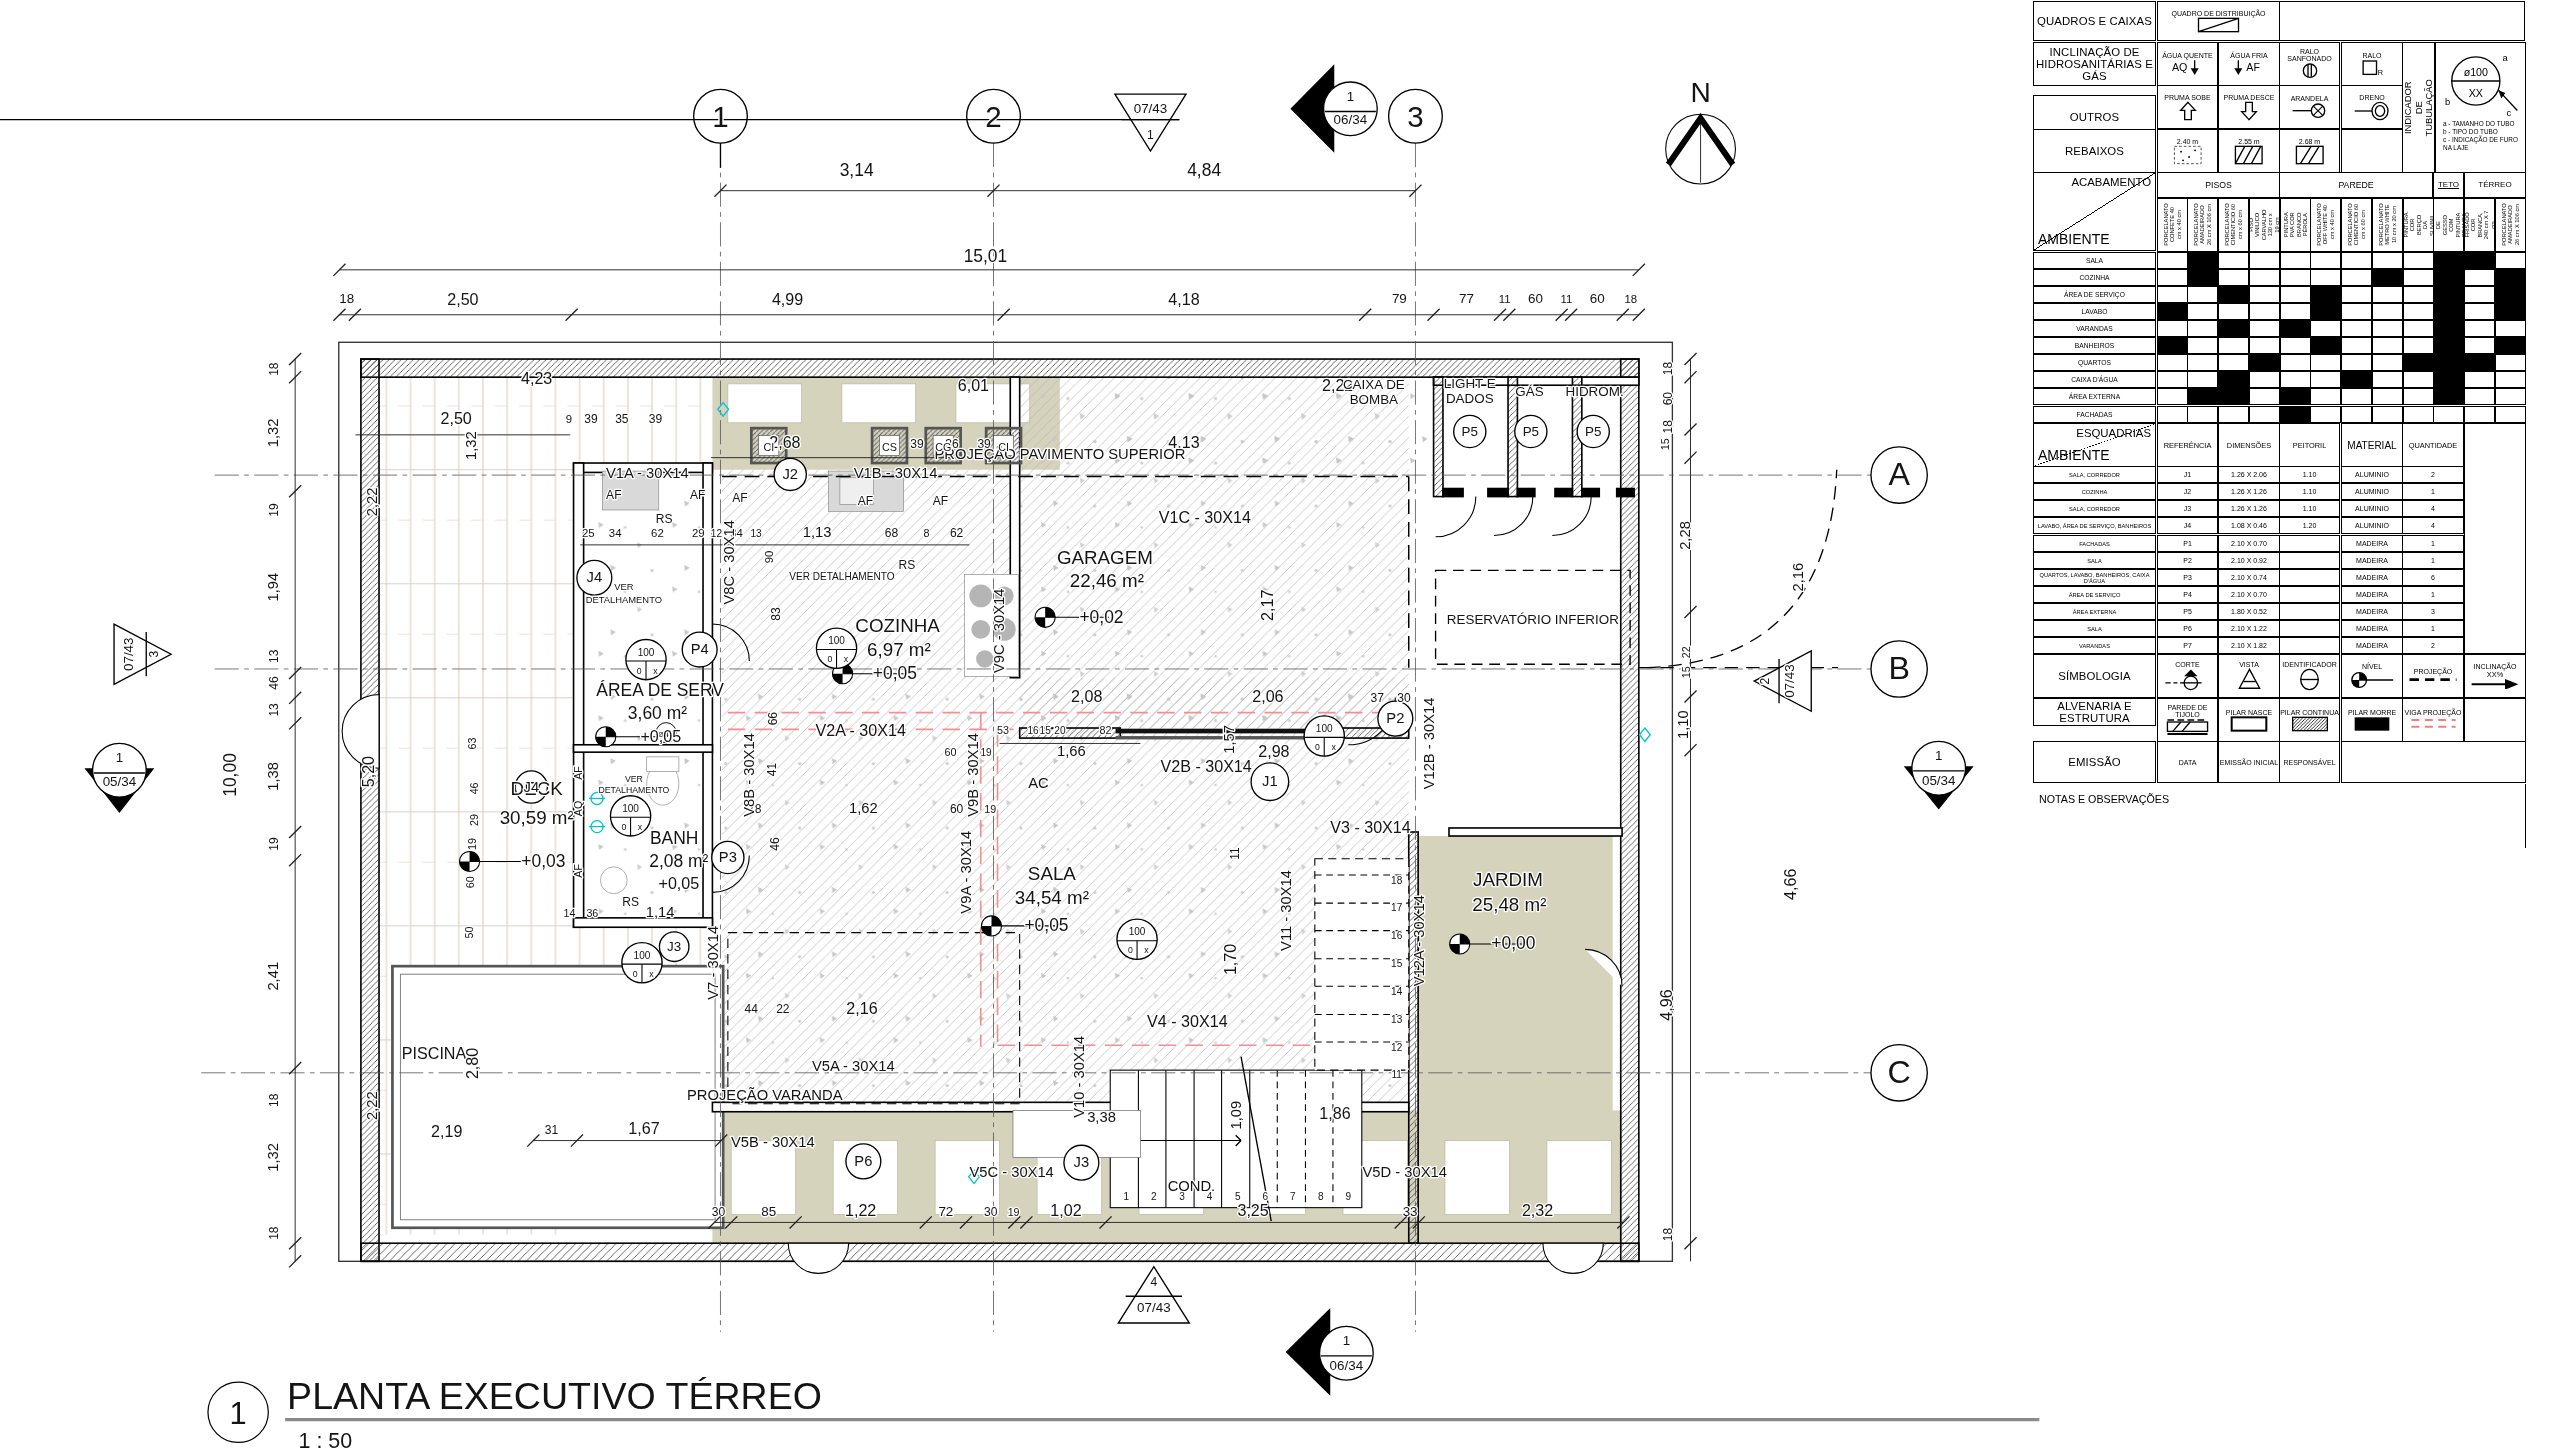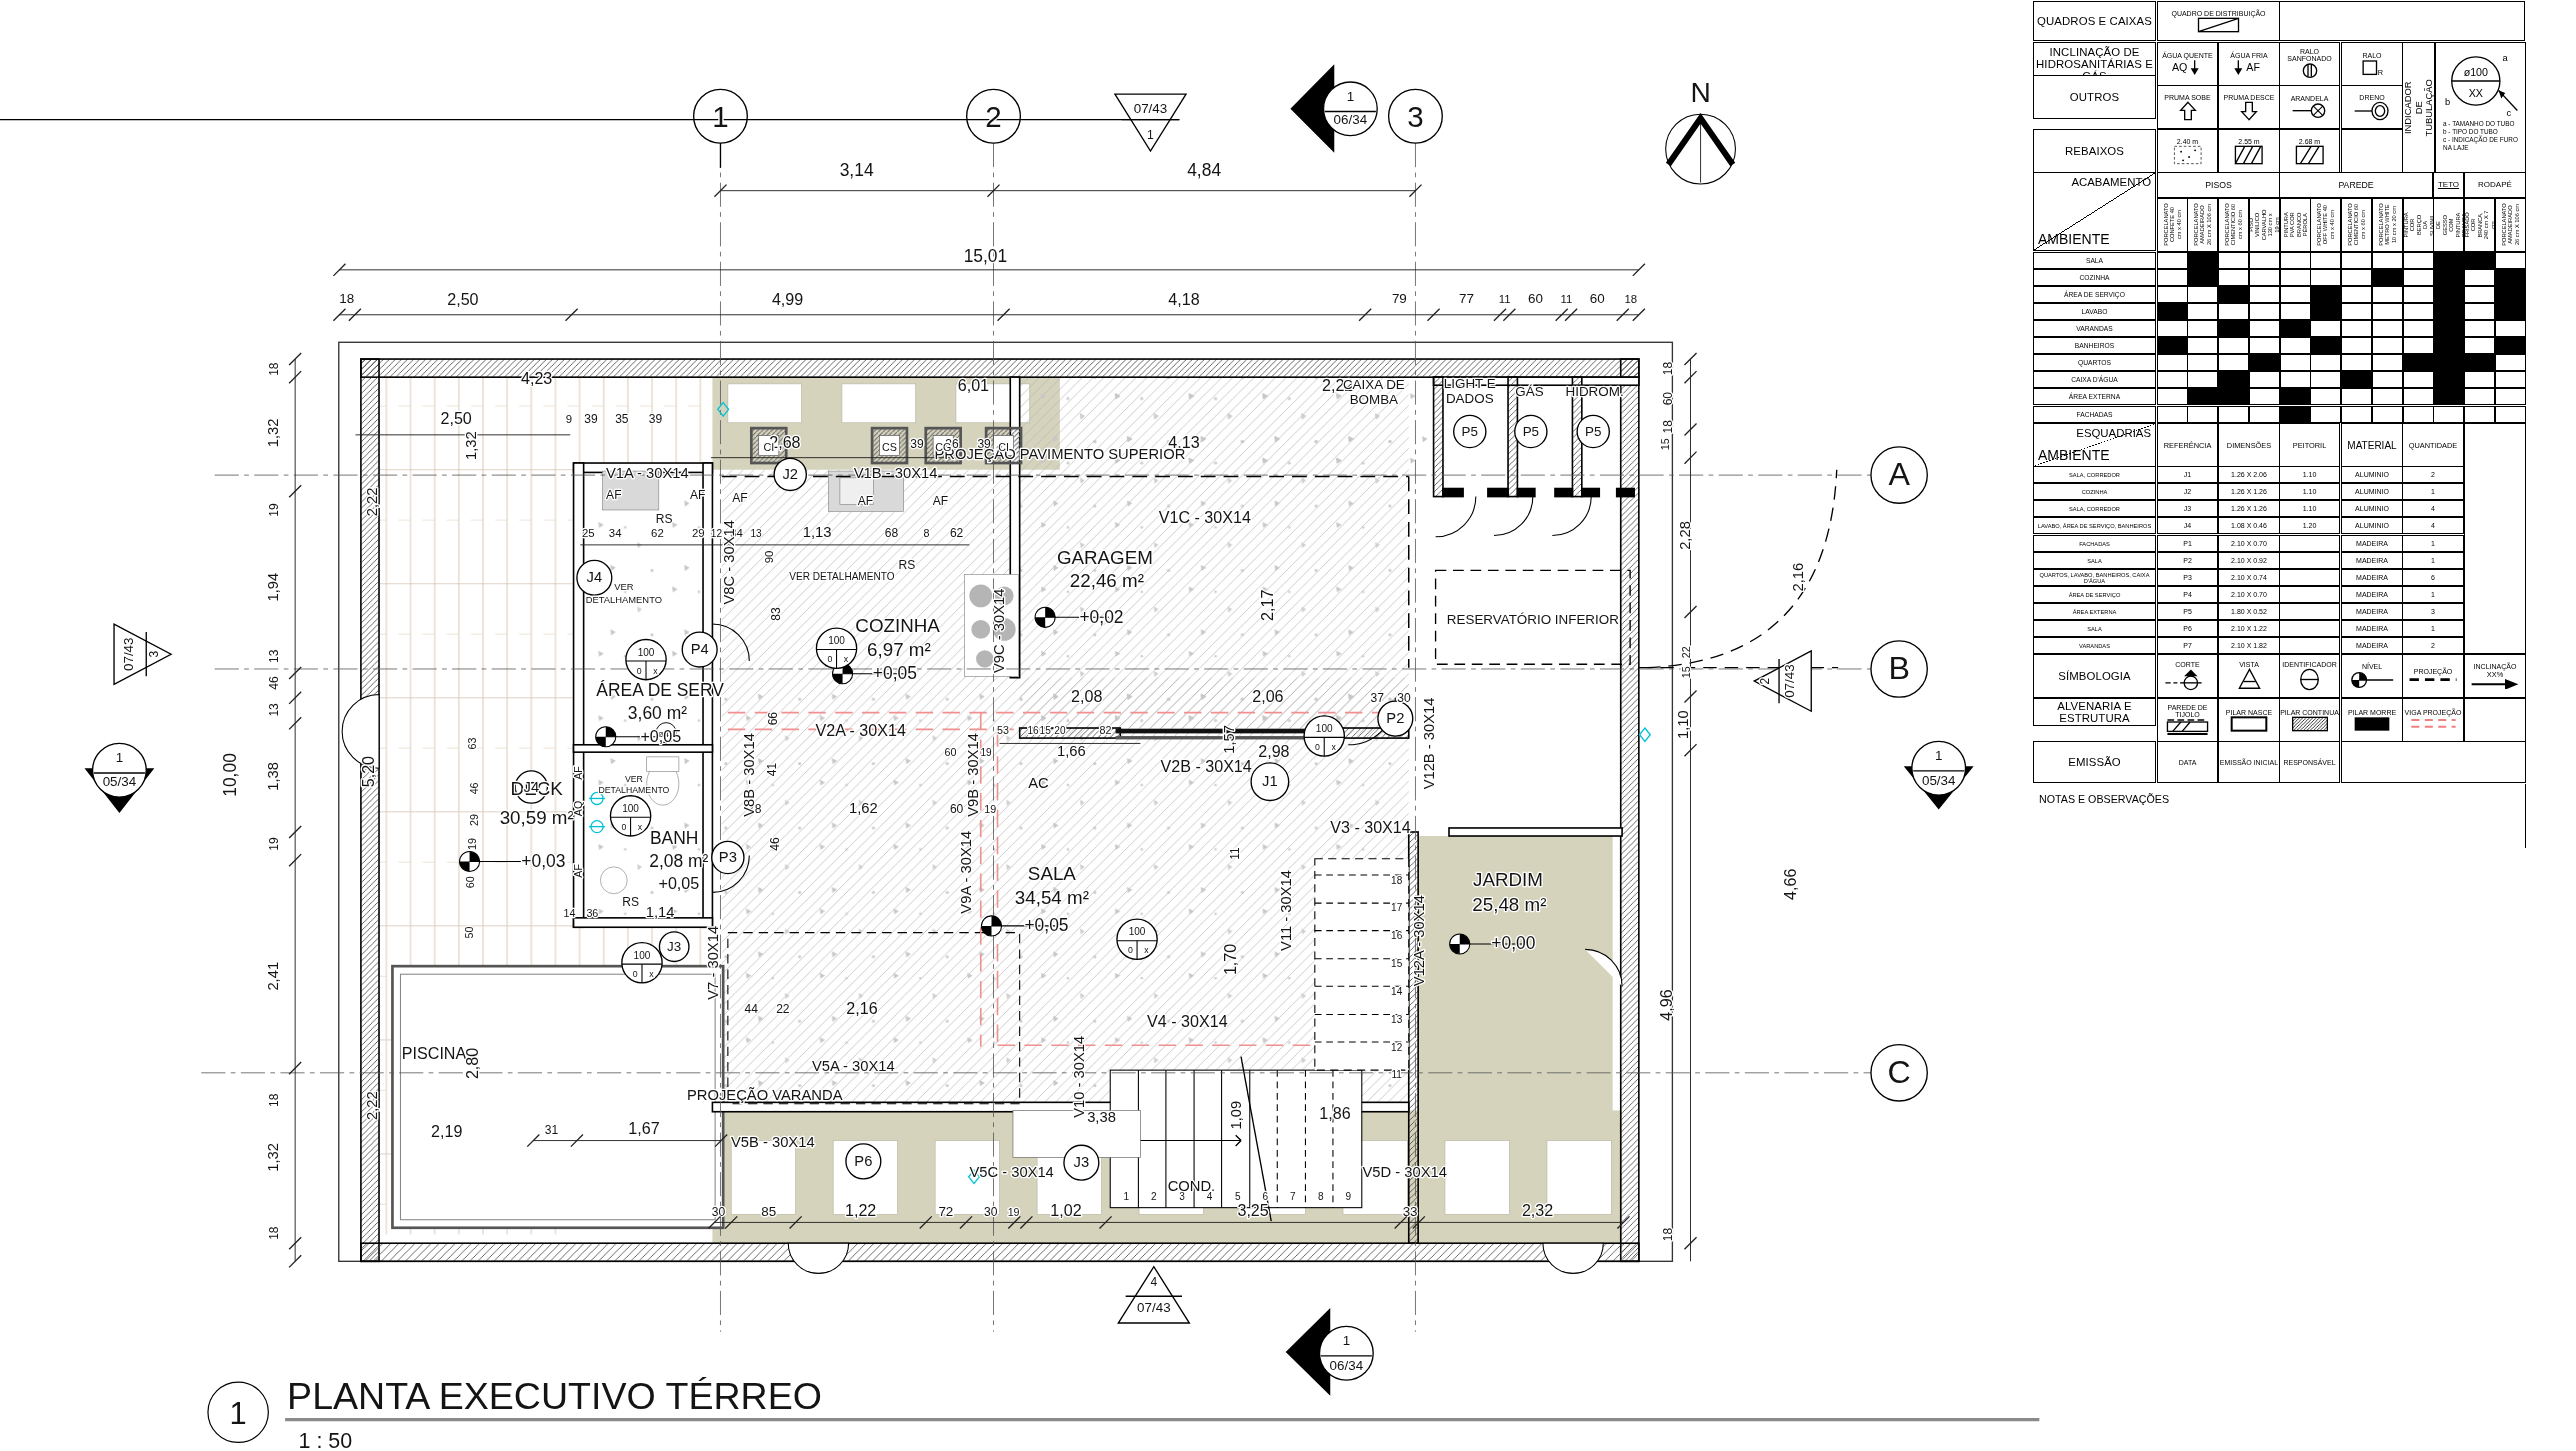--- a/index.html
+++ b/index.html
@@ -672,21 +672,21 @@
   <div class="cell col small" style="left:2157px;top:1.3px;width:123px;height:40px;">
     <span>QUADRO DE DISTRIBUIÇÃO</span>
     <svg class="sym" width="43" height="16" viewBox="0 0 64 24">
           <rect x="2" y="2" width="60" height="20" fill="none" stroke="#000" stroke-width="2"></rect>
           <line x1="2" y1="22" x2="62" y2="2" stroke="#000" stroke-width="2"></line>
         </svg>
   </div>
   <div class="cell" style="left:2279px;top:1.3px;width:246px;height:40px;"></div>
 
   <div class="cell lab" style="left:2033px;top:42px;width:123px;height:44px;">INCLINAÇÃO DE HIDROSANITÁRIAS E GÁS</div>
-  <div class="cell lab" style="left:2033px;top:75px;width:123px;height:44px;">OUTROS</div>
+  <div class="cell lab" style="left:2033px;top:95px;width:123px;height:44px;">OUTROS</div>
   <div class="cell lab" style="left:2033px;top:129px;width:123px;height:44px;">REBAIXOS</div>
 
   <div class="cell col small" style="left:2157px;top:42px;width:61px;height:44px;">
     <span>ÁGUA QUENTE</span>
     <svg class="sym" width="40" height="17.4" viewBox="0 0 60 26" style="font-size:10.5px">
           <text x="6" y="18" font-size="16">AQ</text>
           <line x1="40" y1="2" x2="40" y2="16" stroke="#000" stroke-width="2"></line>
           <path d="M34,14 L46,14 L40,24 Z" fill="#000"></path>
         </svg>
   </div>
@@ -793,21 +793,21 @@
     </div>
   </div>
 
   <div class="cell diag" style="left:2033px;top:172px;width:123px;height:79px;">
     <span class="tr">ACABAMENTO</span>
     <span class="bl">AMBIENTE</span>
   </div>
   <div class="cell" style="left:2157px;top:172px;width:123px;height:25.5px;font-size:8.7px;">PISOS</div>
   <div class="cell" style="left:2279px;top:172px;width:154px;height:25.5px;font-size:8.7px;">PAREDE</div>
   <div class="cell" style="left:2433px;top:172px;width:31px;height:25.5px;font-size:8px;text-decoration:underline;">TETO</div>
-  <div class="cell" style="left:2464px;top:172px;width:62px;height:25.5px;font-size:8px;">RODAPÉ</div>
+  <div class="cell" style="left:2464px;top:172px;width:62px;height:25.5px;font-size:8px;">TÉRREO</div>
   <div id="acabHead">
         <div class="cell" style="left: 2157px; top: 198px; width: 31px; height: 54px; overflow: hidden;">
           <span class="rot" style="font-size: 5.7px; width: 51px;">PORCELANATO CONFETE 40 cm x 40 cm</span>
         </div>
         <div class="cell" style="left: 2187px; top: 198px; width: 31px; height: 54px; overflow: hidden;">
           <span class="rot" style="font-size: 5.7px; width: 51px;">PORCELANATO AMADEIRADO 26 cm X 106 cm</span>
         </div>
         <div class="cell" style="left: 2218px; top: 198px; width: 31px; height: 54px; overflow: hidden;">
           <span class="rot" style="font-size: 5.7px; width: 51px;">PORCELANATO CIMENTICIO 60 cm x 60 cm</span>
         </div>

